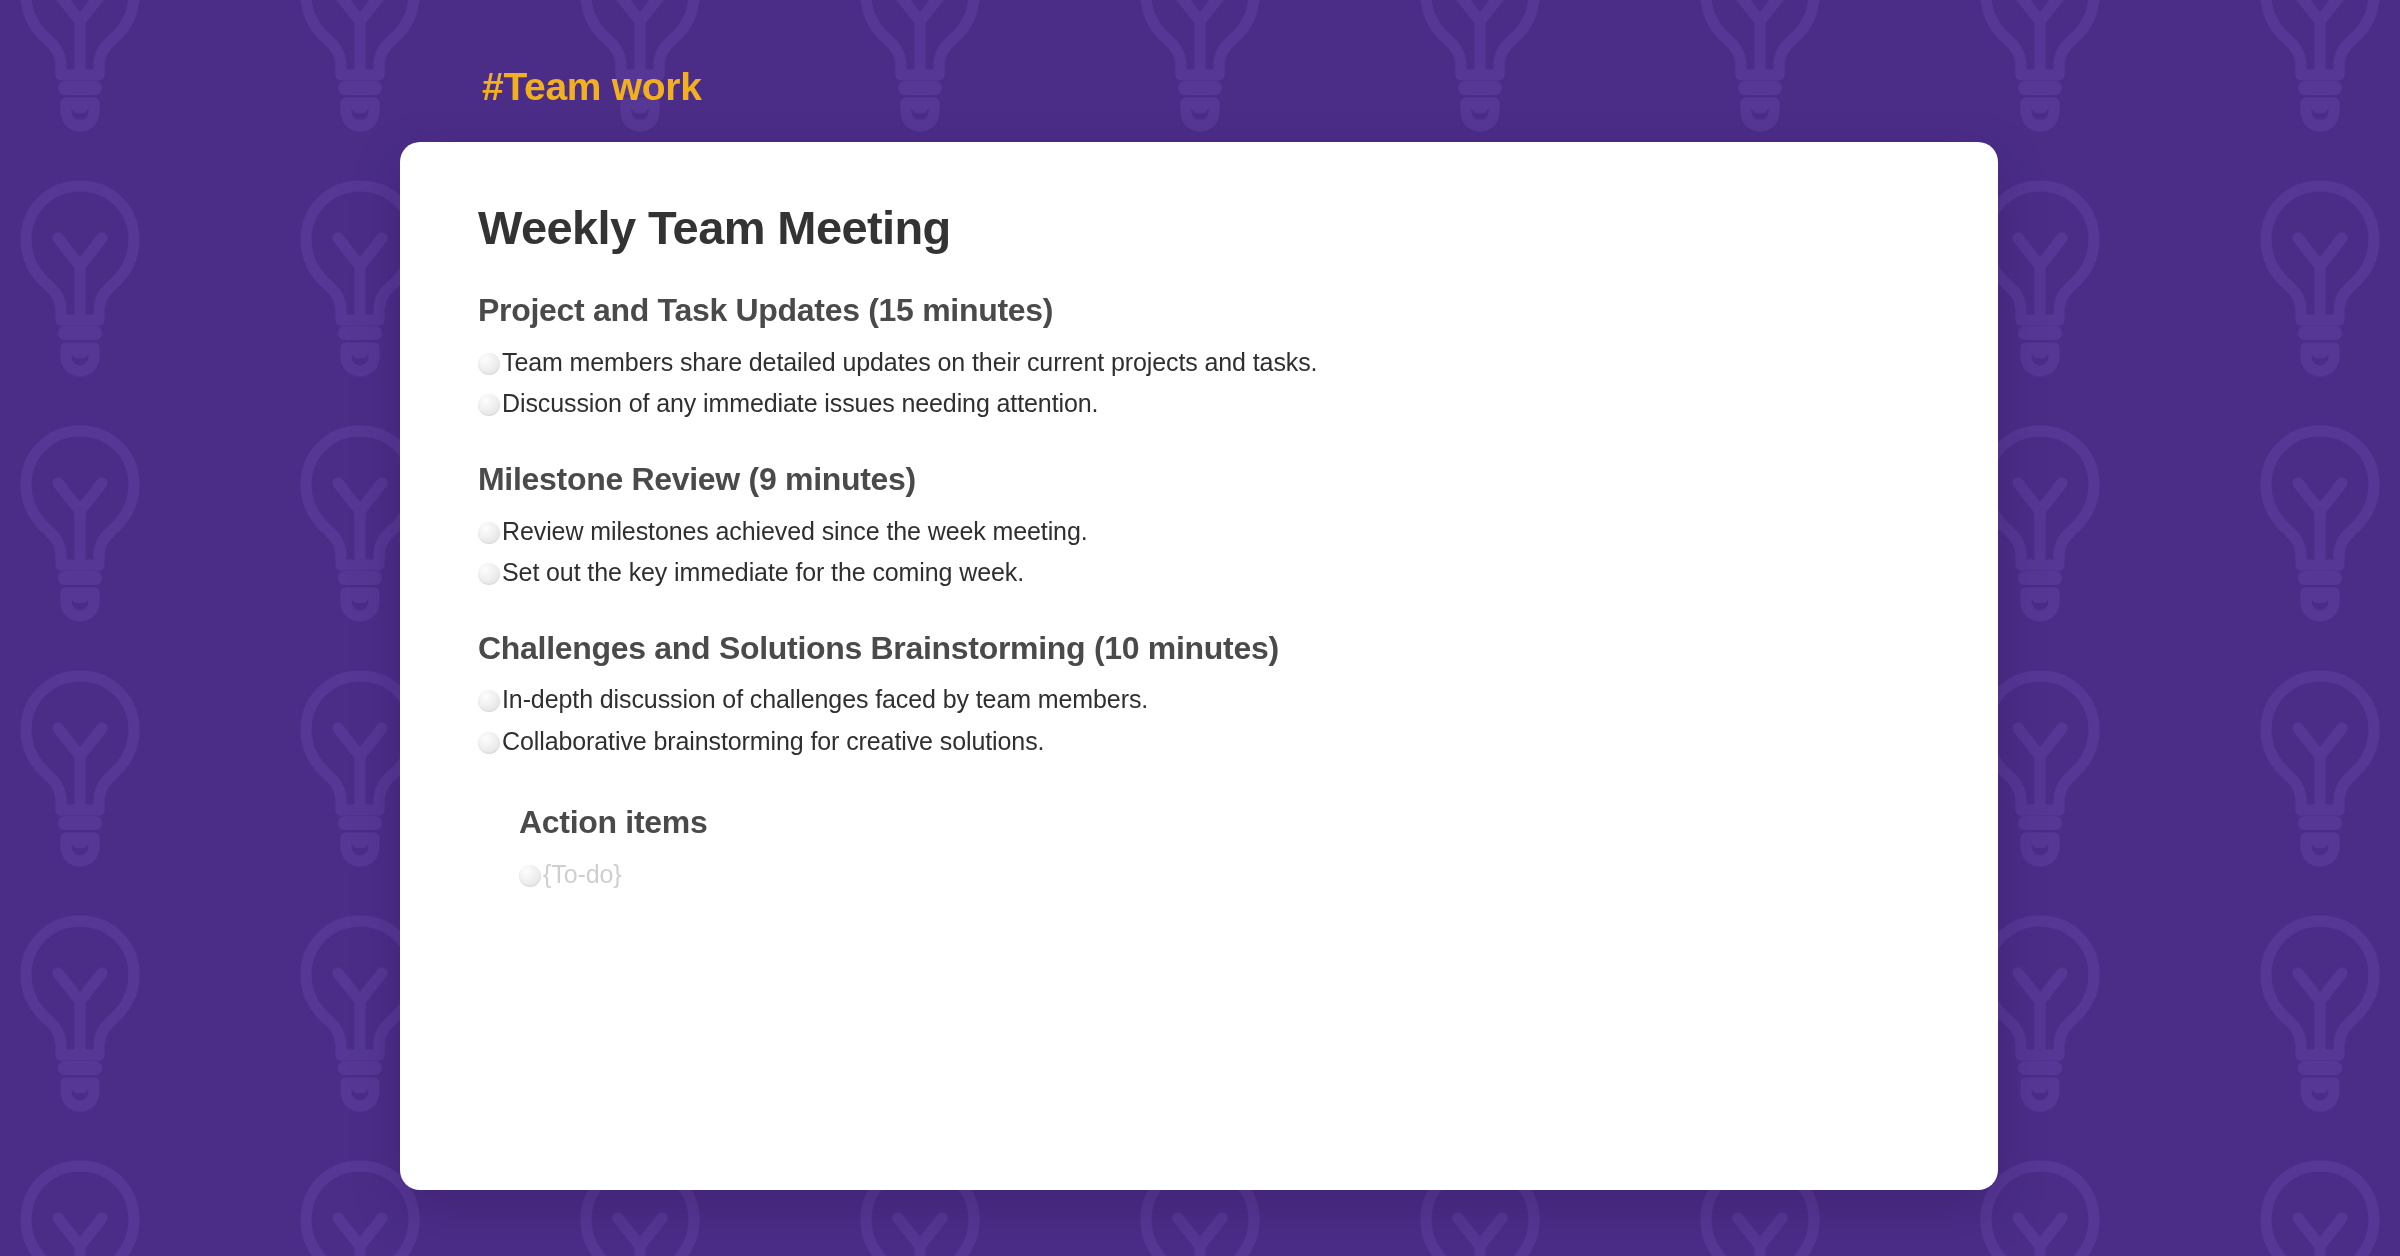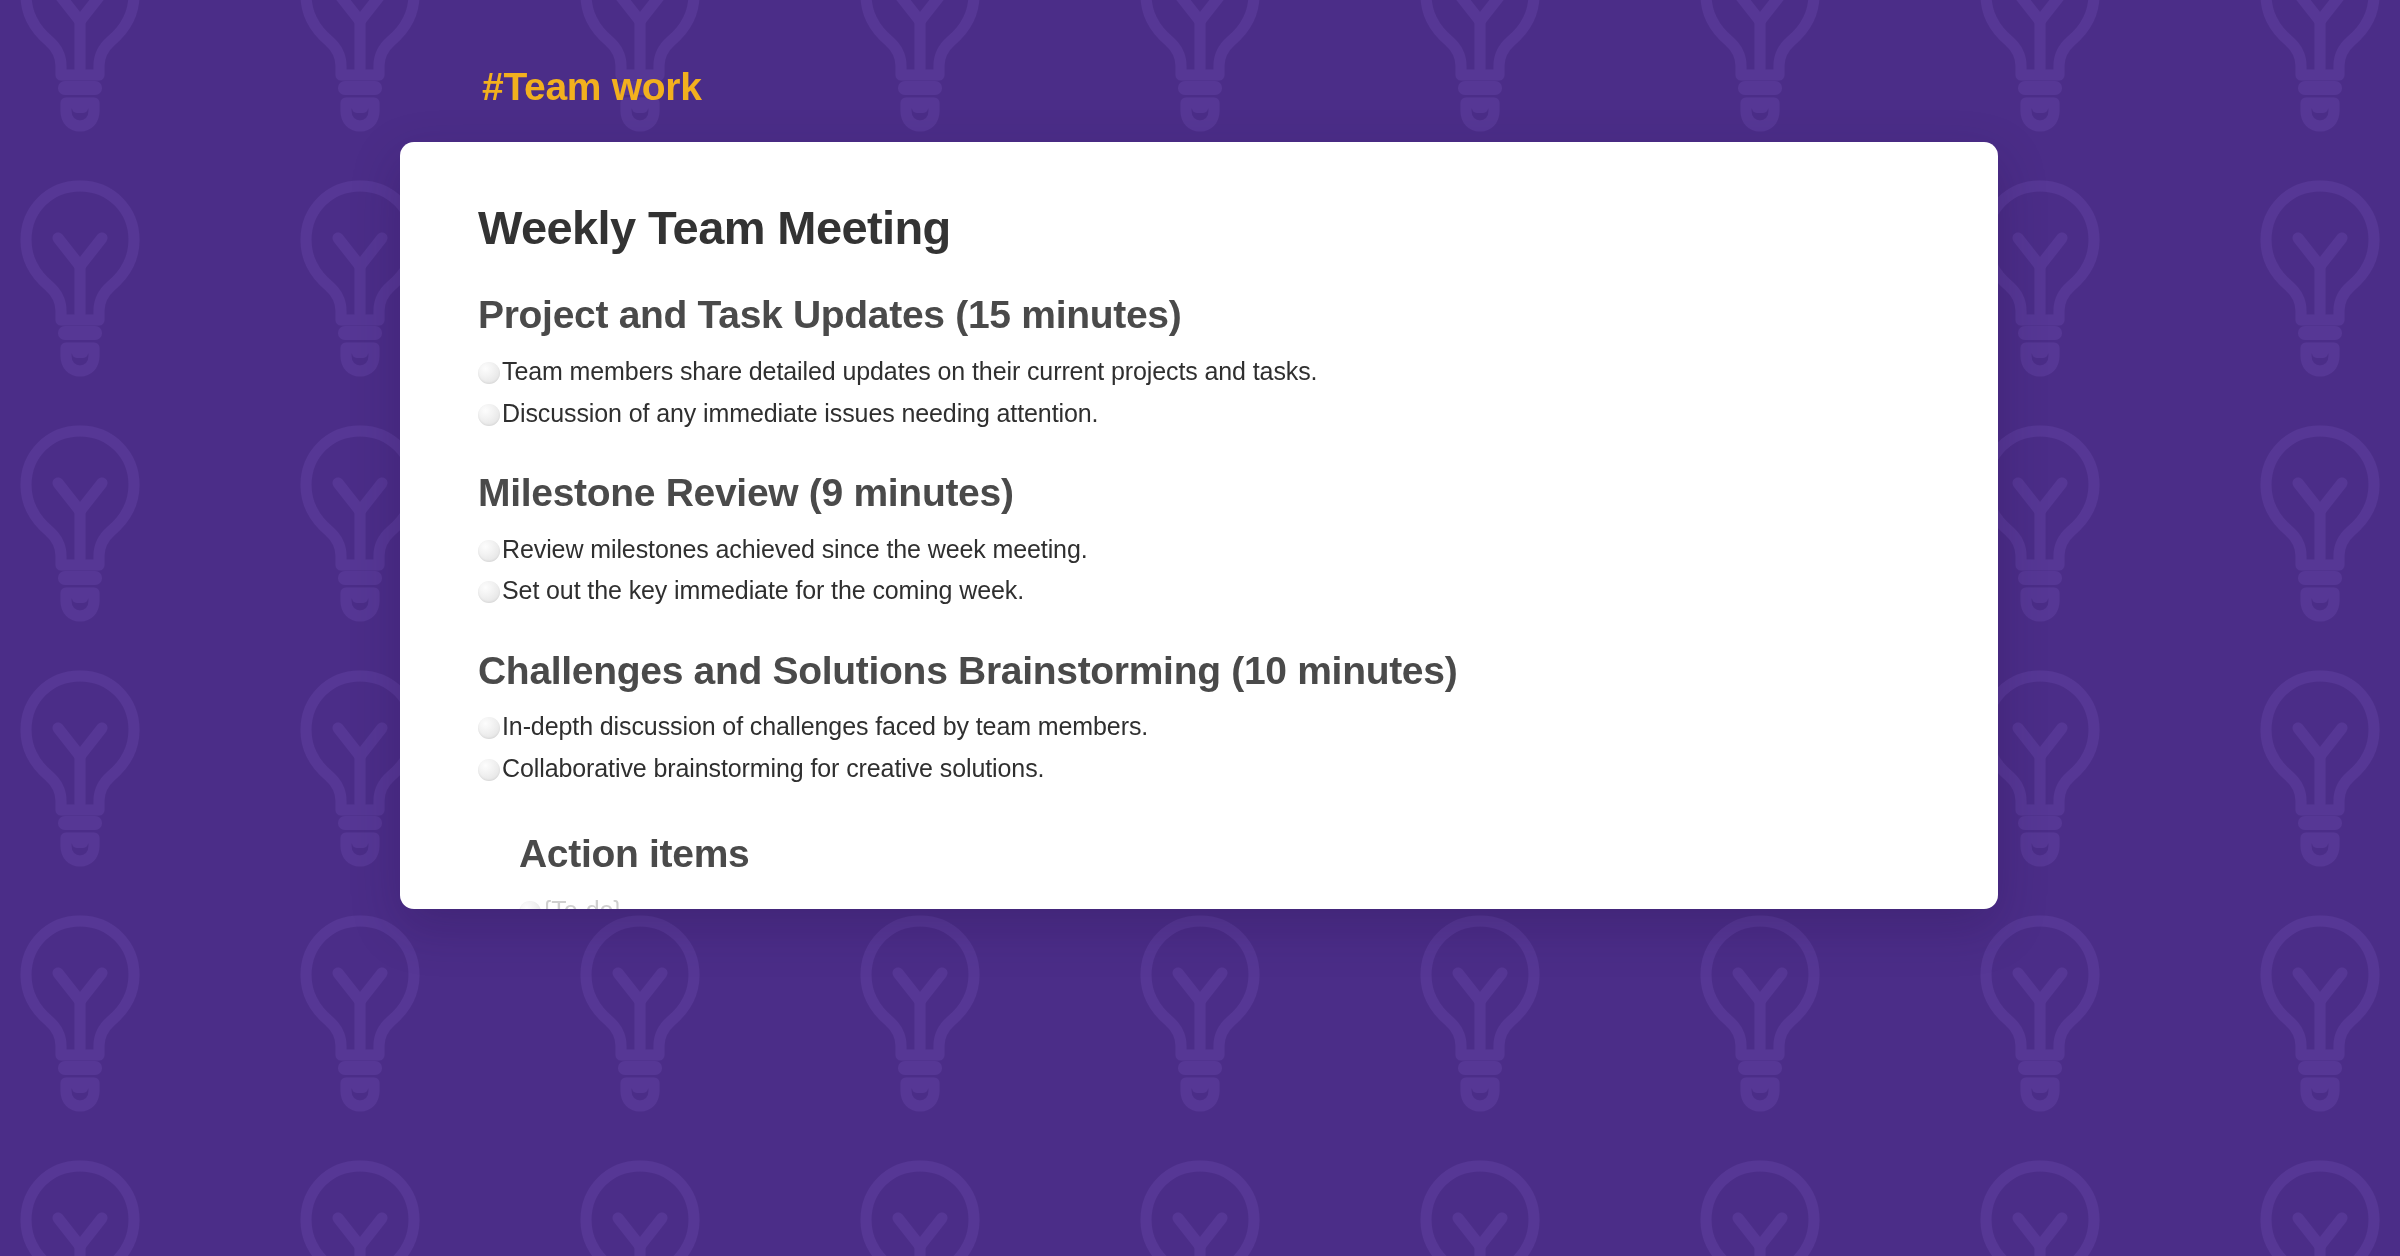--- a/index.html
+++ b/index.html
@@ -45,23 +45,23 @@
     white-space: nowrap;
     line-height: 1.1;
   }
 
   
   .note-card {
     position: absolute;
     left: 400px;
     top: 142px;
     width: 1598px;
-    height: 767px;
+    height: 1048px;
     background: #ffffff;
-    border-radius: 14px;
+    border-radius: 20px;
     box-shadow: 0 18px 50px rgba(30, 10, 60, 0.22);
     overflow: hidden;
     text-decoration: underline;
   }
 
   .card-inner {
     position: absolute;
     left: 78px;
     top: 0;
     right: 40px;
@@ -75,21 +75,21 @@
     color: #333333;
     letter-spacing: -0.6px;
     line-height: 1.2;
   }
 
   .section {
     margin-top: 34px;
   }
   .section-heading {
     margin: 0 0 10px 0;
-    font-size: 39px;
+    font-size: 32px;
     font-weight: 700;
     color: #4a4a4a;
     letter-spacing: -0.3px;
     line-height: 1.3;
   }
 
   .bullet-list {
     list-style: none;
     margin: 0;
     padding: 0;

